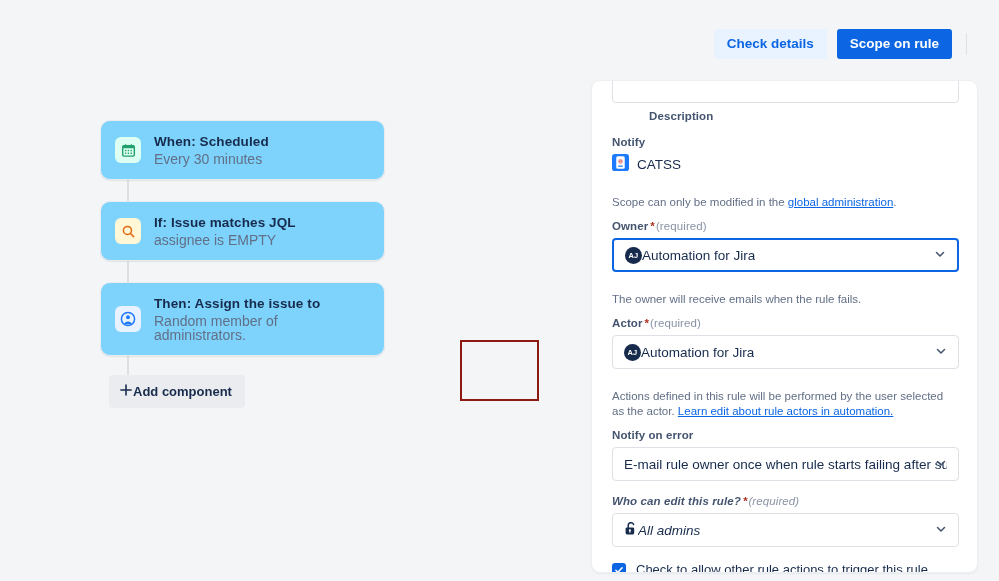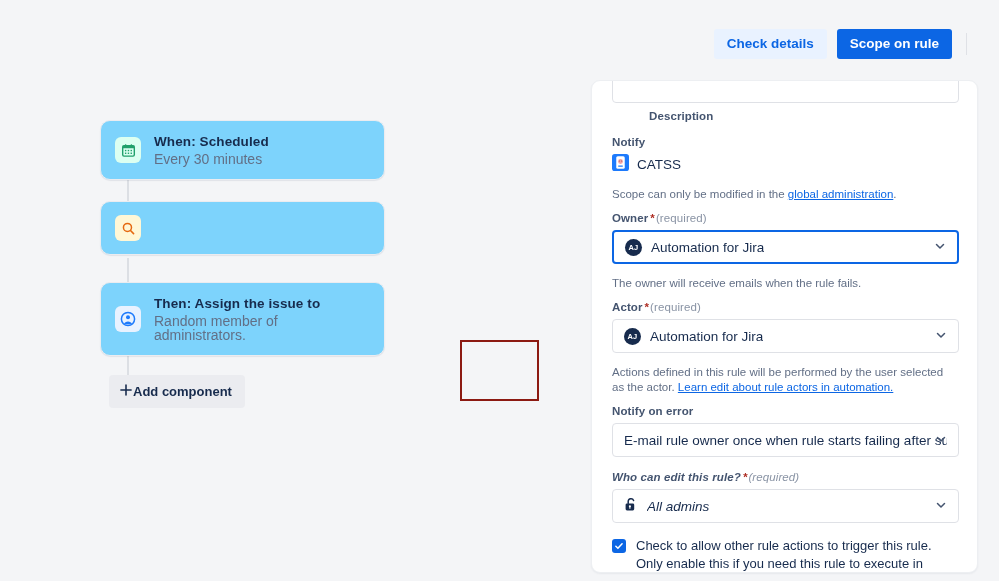--- a/index.html
+++ b/index.html
@@ -98,28 +98,28 @@
 
   .textarea-box {
     width: 347px; height: 44px; border: 1.5px solid #DFE1E6; border-radius: 4px;
     background: #FFFFFF; padding: 9px 11px;
     font-size: 13.5px; color: #7A869A; line-height: 17px;
   }
 
   .scope-row { display: flex; align-items: center; gap: 8px; margin-top: 1px; }
   .scope-name { font-size: 13.5px; color: #172B4D; }
   .helper {
-    font-size: 11.5px; color: #626F86; line-height: 15px; margin-top: 12px;
+    font-size: 11.5px; color: #626F86; line-height: 15px; margin-top: 20px;
   }
   .helper a { color: #0C66E4; text-decoration: underline; }
 
   .select {
     width: 347px; height: 34px; border-radius: 4px; background: #FFFFFF;
     border: 1.5px solid #DFE1E6;
-    display: flex; align-items: center; gap: 9px;
+    display: flex; align-items: center; 
     padding: 0 11px 0 11px; position: relative; cursor: pointer;
   }
   .select.focused { border: 2px solid #0C66E4; }
   .select-value { font-size: 13.5px; color: #172B4D; white-space: nowrap; overflow: hidden; }
   .chev { position: absolute; right: 11px; top: 50%; transform: translateY(-50%); }
 
   .avatar {
     width: 17px; height: 17px; border-radius: 50%; background: #172B4D;
     color: #FFFFFF; font-size: 7.5px; font-weight: 700;
     display: flex; align-items: center; justify-content: center;
@@ -177,20 +177,24 @@
         </div>
       </div>
 
       <div class="rule-card pos2">
         <div class="rc-icon ic-yellow">
           <svg width="15" height="15" viewBox="0 0 16 16">
             <circle cx="6.9" cy="6.9" r="4.3" fill="none" stroke="#E56910" stroke-width="1.6"></circle>
             <line x1="10.1" y1="10.1" x2="13.4" y2="13.4" stroke="#E56910" stroke-width="1.7" stroke-linecap="round"></line>
           </svg>
         </div>
+        <div class="rc-text">
+          <div class="rc-title">If: Issue matches JQL</div>
+          <div class="rc-sub">assignee is EMPTY</div>
+        </div>
       </div>
 
       <div class="rule-card pos3">
         <div class="rc-icon ic-blue">
           <svg width="16" height="16" viewBox="0 0 16 16">
             <circle cx="8" cy="8" r="6.6" fill="none" stroke="#1D7AFC" stroke-width="1.5"></circle>
             <circle cx="8" cy="6.2" r="2" fill="#1D7AFC"></circle>
             <path d="M3.9 13.2a4.4 4.4 0 0 1 8.2 0" fill="#1D7AFC"></path>
           </svg>
         </div>

